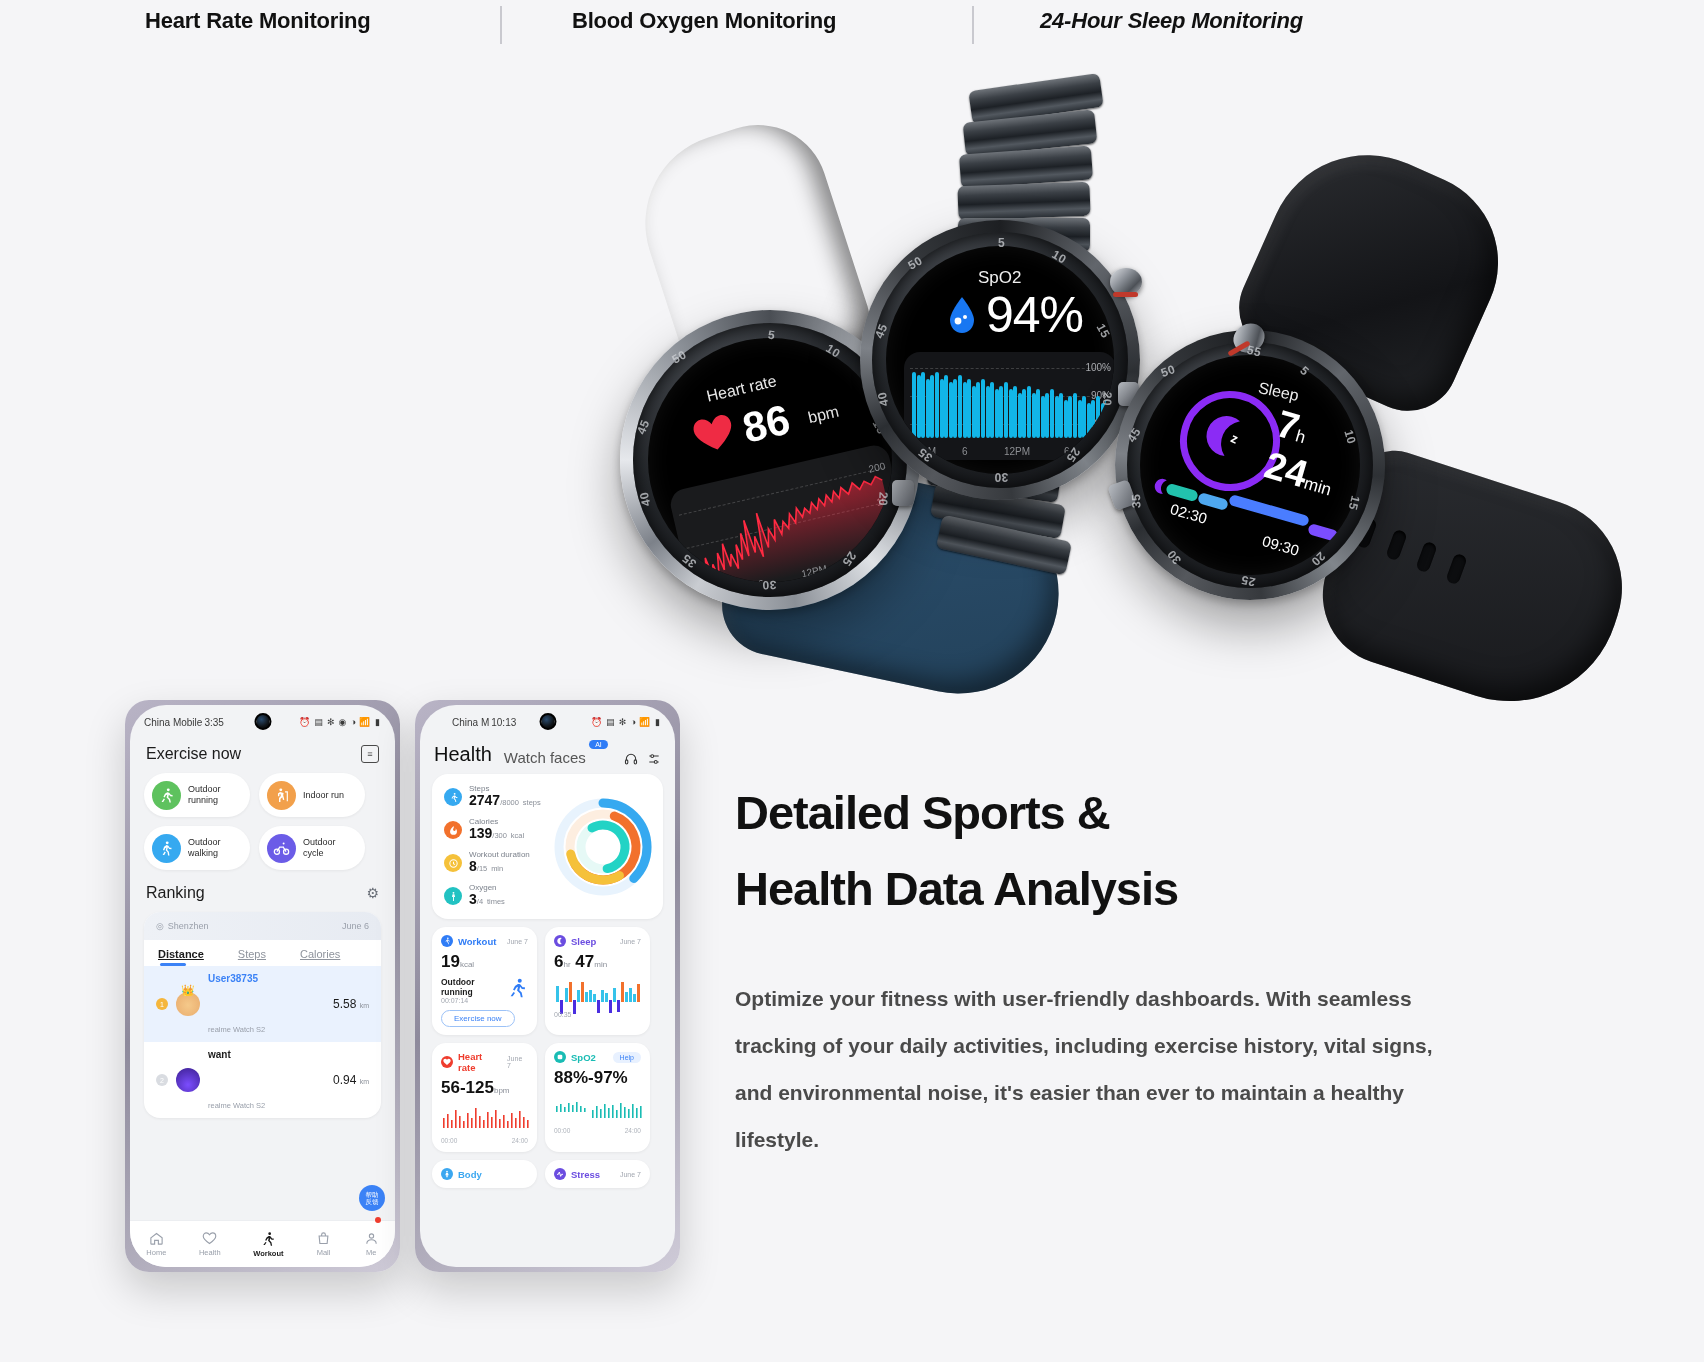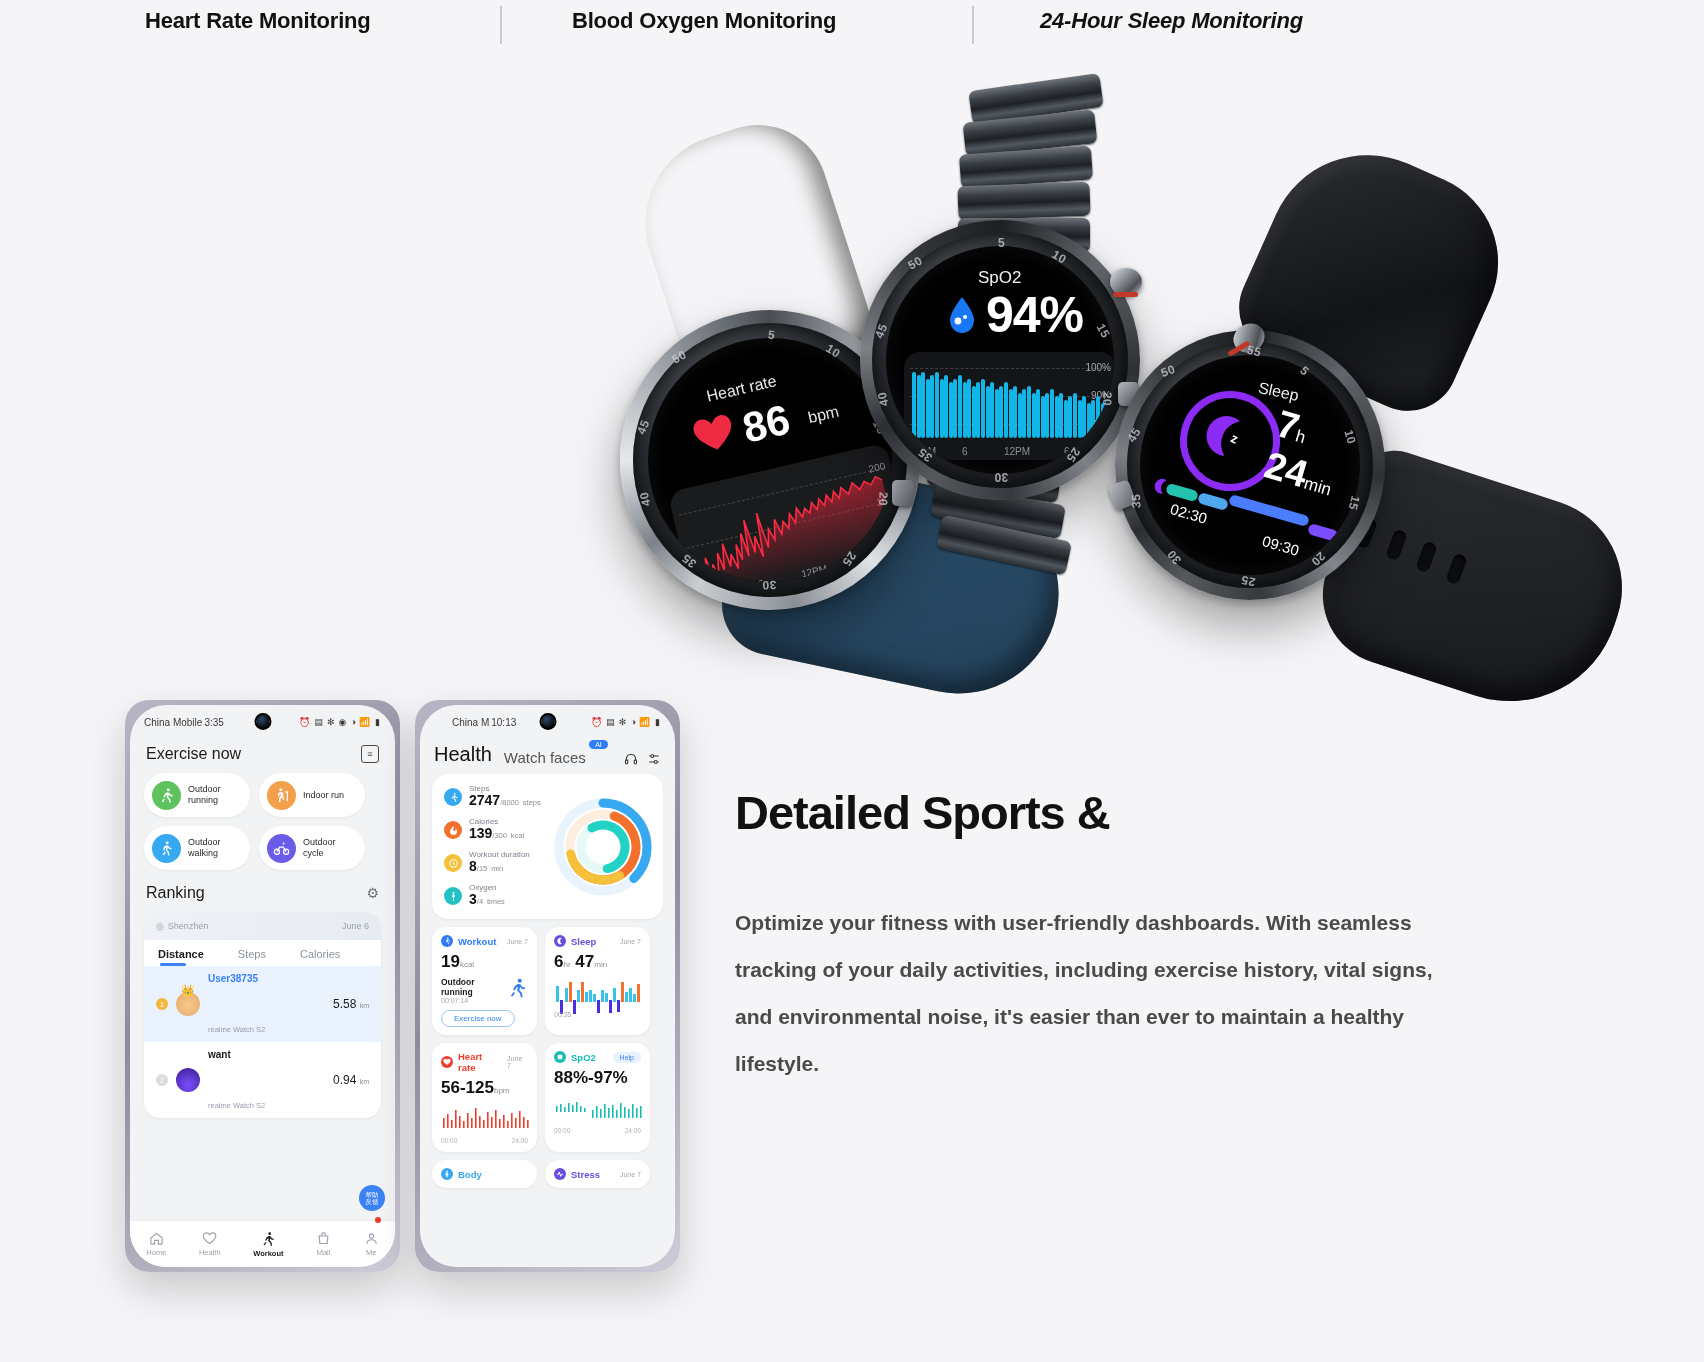--- a/index.html
+++ b/index.html
@@ -123,21 +123,21 @@
     position:absolute;left:30px;top:128px;width:224px;height:118px;border-radius:16px;
     background:#1a1b1d;transform:rotate(-13deg);overflow:hidden;
   }
   .hr-axis{position:absolute;right:6px;color:#9a9ca0;font-size:10px;}
   .hr-x{position:absolute;bottom:3px;color:#8d8f93;font-size:10px;}
   .grid-line{position:absolute;left:6px;right:6px;height:1px;border-top:1px dashed rgba(255,255,255,.18);}
 
   
   .sp-title{position:absolute;left:92px;top:22px;color:#f0f0f0;font-size:17px;}
   .sp-drop{position:absolute;left:62px;top:50px;width:28px;height:38px;}
-  .sp-val{position:absolute;left:100px;top:40px;color:#fff;font-size:50px;font-weight:700;letter-spacing:-1px;}
+  .sp-val{position:absolute;left:100px;top:40px;color:#fff;font-size:50px;font-weight:400;letter-spacing:-1px;}
   .sp-card{
     position:absolute;left:18px;top:106px;width:212px;height:108px;border-radius:16px;
     background:#141518;overflow:hidden;
   }
   .sp-bar{position:absolute;bottom:22px;width:4px;background:#12b6e8;border-radius:2px;}
   .sp-axis{position:absolute;right:5px;color:#a8aaae;font-size:10px;}
   .sp-x{position:absolute;bottom:3px;color:#8d8f93;font-size:10px;}
 
   
   .sl-title{position:absolute;left:118px;top:28px;color:#eee;font-size:16px;transform:rotate(12deg);}
@@ -190,21 +190,21 @@
   .ranking-card{
     margin:8px 14px 0 14px;background:#fff;border-radius:16px;overflow:hidden;
     box-shadow:0 1px 3px rgba(0,0,0,.06);
   }
   .rk-city{
     height:28px;background:linear-gradient(90deg,#eef1f6,#e7ebf2);
     display:flex;align-items:center;justify-content:space-between;padding:0 12px;
     font-size:9px;color:#9aa0ab;
   }
   .rk-tabs{display:flex;padding:8px 14px 0 14px;gap:34px;}
-  .rk-tab{font-size:11px;color:#8e939c;position:relative;padding-bottom:6px;}
+  .rk-tab{font-size:11px;color:#8e939c;position:relative;padding-bottom:6px;text-decoration:underline;}
   .rk-tab.active{color:#1b1b1b;font-weight:700;}
   .rk-tab.active:after{
     content:"";position:absolute;left:2px;bottom:0;width:26px;height:3px;border-radius:2px;background:#3b82f6;
   }
   .rk-row{display:flex;align-items:center;gap:8px;padding:7px 12px;}
   .rk-row.first{background:#eaf2fe;}
   .rk-pos{width:12px;height:12px;border-radius:50%;background:#f5b63c;color:#fff;font-size:7px;display:flex;align-items:center;justify-content:center;}
   .rk-pos.grey{background:#d9dce1;}
   .rk-av{width:24px;height:24px;border-radius:50%;position:relative;flex:0 0 24px;}
   .rk-name{font-size:10px;font-weight:700;color:#3b82f6;line-height:12px;}
@@ -936,15 +936,16 @@
           <div class="mini-date">June 7</div>
         </div>
       </div>
     </div>
   </div>
 </div>
 
 <div class="rt">
   <h2>
     <span>Detailed Sports &amp;</span><br>
+    <span>Health Data Analysis</span>
   </h2>
   <p>Optimize your fitness with user-friendly dashboards. With seamless tracking of your daily activities, including exercise history, vital signs, and environmental noise, it's easier than ever to maintain a healthy lifestyle.</p>
 </div>
 
 </body></html>

